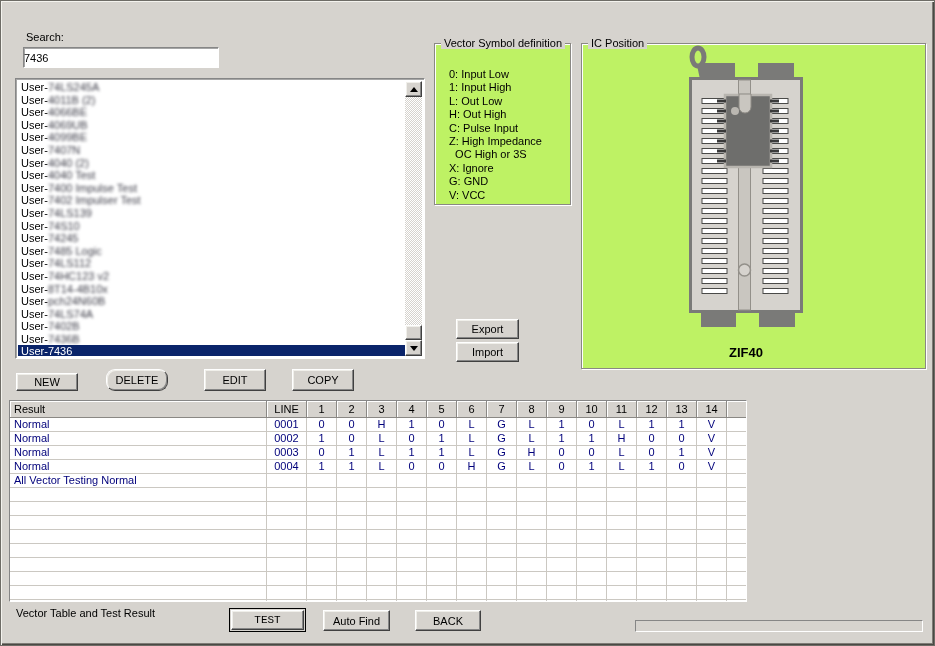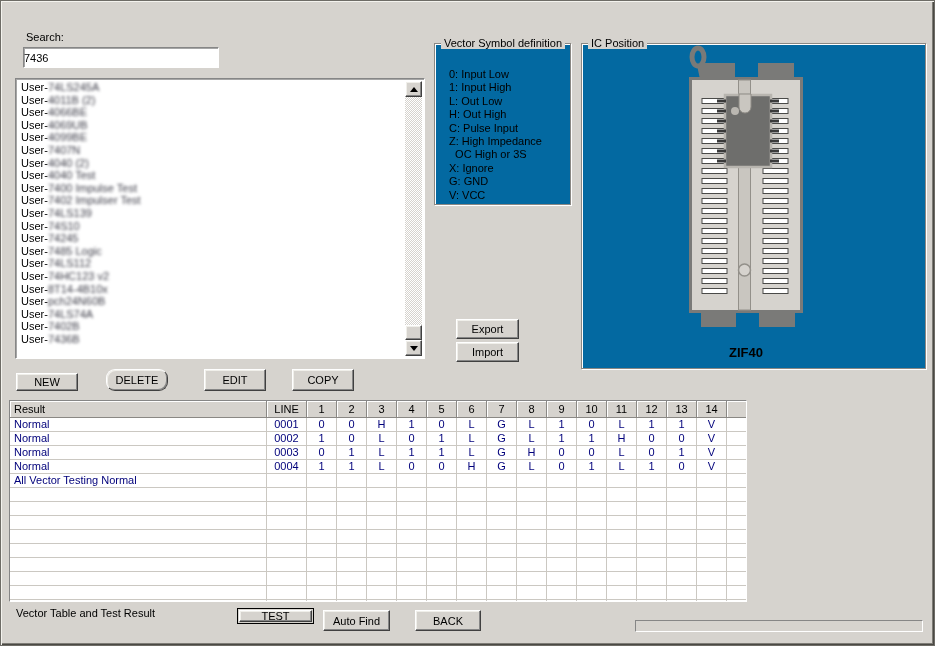--- a/index.html
+++ b/index.html
@@ -49,21 +49,21 @@
   .list-item.selected{background:#0a246a;color:#fff;}
   .scrollbar{position:absolute;top:2px;right:2px;width:17px;bottom:2px;
     background:#fff;
     background-image:linear-gradient(45deg,#d6d3ce 25%,transparent 25%,transparent 75%,#d6d3ce 75%),linear-gradient(45deg,#d6d3ce 25%,transparent 25%,transparent 75%,#d6d3ce 75%);
     background-size:2px 2px;background-position:0 0,1px 1px;}
   .sb-btn{position:absolute;left:0;width:17px;height:16px;}
   .arrow-up{width:0;height:0;border-left:4px solid transparent;border-right:4px solid transparent;border-bottom:5px solid #000;}
   .arrow-down{width:0;height:0;border-left:4px solid transparent;border-right:4px solid transparent;border-top:5px solid #000;}
   .sb-thumb{position:absolute;left:0;width:17px;height:15px;bottom:16px;}
   .groupbox{
-    position:absolute;background:#0369a1;
+    position:absolute;background:#bef264;
     border:1px solid #8a8884;
     box-shadow: inset 1px 1px 0 #ffffff, 1px 1px 0 #ffffff;
   }
   .legend{position:absolute;top:-7px;left:6px;background:#d6d3ce;padding:0 3px;font-size:11px;white-space:nowrap;}
   .sym-lines{position:absolute;left:14px;top:24px;white-space:pre;line-height:13.4px;}
   .radio-row{display:flex;align-items:center;height:19.5px;}
   .radio{width:12px;height:12px;border-radius:50%;background:#fff;border:1px solid #707070;
     box-shadow: inset 1px 1px 2px rgba(0,0,0,0.45), 1px 1px 0 rgba(255,255,255,0.9);
     position:relative;flex:none;margin-right:8px;}
   .radio.sel::after{content:"";position:absolute;left:3px;top:3px;width:4px;height:4px;border-radius:50%;background:#000;}
@@ -173,20 +173,21 @@
           <span class="blur">74LS74A</span>
         </div>
         <div class="list-item">
           <span>User-</span>
           <span class="blur">7402B</span>
         </div>
         <div class="list-item">
           <span>User-</span>
           <span class="blur">7436B</span>
         </div>
+        <div class="list-item selected">User-7436</div>
       </div>
     <div class="scrollbar">
       <div class="sb-btn btn3d" style="top:0;">
           <span class="arrow-up"></span>
         </div>
       <div class="sb-thumb btn3d"></div>
       <div class="sb-btn btn3d" style="bottom:0;top:auto;">
           <span class="arrow-down"></span>
         </div>
     </div>
@@ -579,21 +580,21 @@
           <div class="cell cv"></div>
           <div class="cell cv"></div>
           <div class="cell cv"></div>
           <div class="cell cv"></div>
           <div class="cell cf"></div>
         </div>
       </div>
   </div>
 
   <div class="label" style="left:15px;top:606px;">Vector Table and Test Result</div>
-  <div class="default-wrap" style="left:236px;top:607px;width:77px;height:16px;">
+  <div class="default-wrap" style="left:228px;top:607px;width:77px;height:24px;font-family:Liberation Mono, monospace;">
     <div class="btn3d">
         <span>TEST</span>
       </div>
   </div>
   <div class="push btn3d" style="left:322px;top:609px;width:67px;height:21px;">
       <span>Auto Find</span>
     </div>
   <div class="push btn3d" style="left:414px;top:609px;width:66px;height:21px;">
       <span>BACK</span>
     </div>

